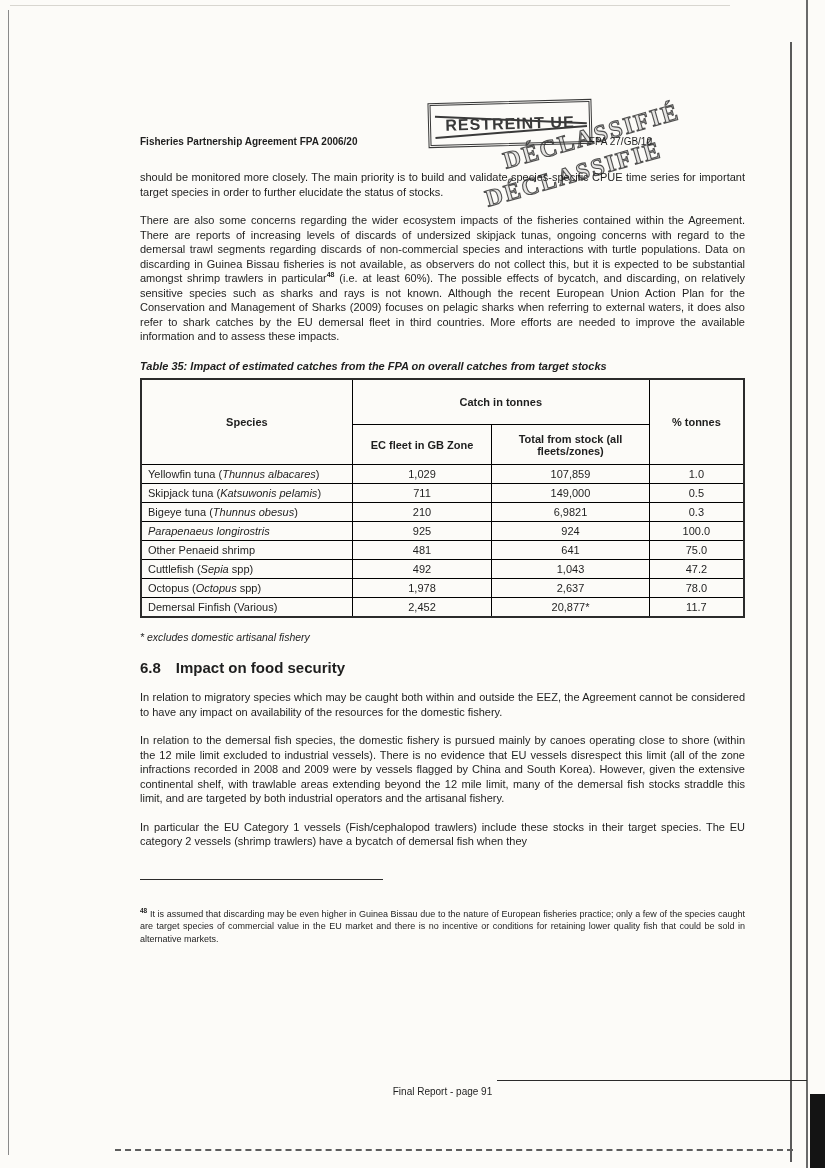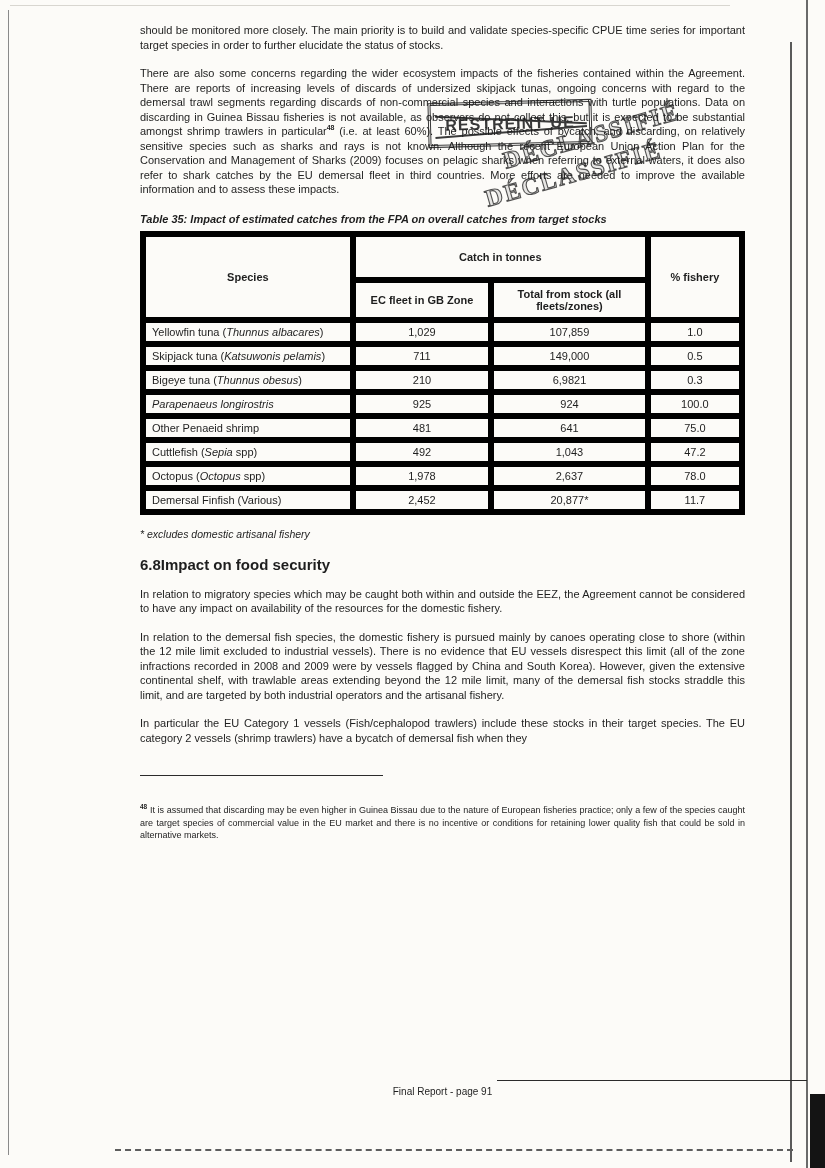--- a/index.html
+++ b/index.html
@@ -37,34 +37,34 @@
   .doc-header .hl { font-weight:bold; }
   .body { font-size:11px; line-height:14.5px; text-align:justify; }
   .p1 { margin-top:23px; }
   .p2 { margin-top:14px; }
   sup { font-size:7px; vertical-align:super; line-height:0; font-weight:bold; }
 
   .caption { margin-top:16px; font-size:11px; font-weight:bold; font-style:italic; }
 
   table.catch-table { margin-top:6px; width:605px; border-collapse:collapse;
                       font-size:11px; border:2px solid #2b2b2b; }
-  .catch-table th, .catch-table td { border:6px solid #000000; }
+  .catch-table th, .catch-table td { border:1px solid #000000; }
   .catch-table th { font-weight:bold; text-align:center; vertical-align:middle; padding:4px; }
   .catch-table tr.h1 th { height:46px; }
   .catch-table tr.h2 th { height:40px;margin-left:8px; }
   .catch-table td { height:16px; padding:3px 8px; vertical-align:middle; }
   td.species { text-align:left; padding-left:6px; }
   td.num { text-align:center; }
   td.impact { text-align:center; }
 
   .table-note { margin-top:13px; font-size:10.5px; font-style:italic; }
   .table-source { margin-top:10px; font-size:9.5px; }
 
   .section-heading { margin-top:16px; font-size:15px; font-weight:bold; }
-  .section-heading .num { }
+  .section-heading .num { margin-right:15px; }
   .p3, .p4, .p5 { margin-top:14px; }
 
   .fn-rule { margin-top:30px; width:243px; border-top:1.5px solid #2b2b2b; }
   .footnote { margin-top:28px; font-size:9px; line-height:12.5px; text-align:justify; }
   .footnote sup { font-size:6.5px; }
 
   .footer-rule { position:absolute; left:497px; top:1080px; width:310px; height:0; border-top:1.5px solid #2b2b2b; }
   .footer-text { position:absolute; left:140px; top:1086px; width:605px; text-align:center; font-size:10px; }
 </style>
 </head>
@@ -82,39 +82,43 @@
   <div class="restreint">
     <span class="restreint-text">RESTREINT UE</span>
     <div class="strike s1"></div>
     <div class="strike s2"></div>
   </div>
   <div class="declass d1">DÉCLASSIFIÉ</div>
   <div class="declass d2">DÉCLASSIFIÉ</div>
 
   <div class="content">
 
+    <div class="doc-header">
+      <span class="hl">Fisheries Partnership Agreement FPA 2006/20</span>
+      <span class="hr">FPA 27/GB/10</span>
+    </div>
 
     <p class="body p1">should be monitored more closely. The main priority is to build and validate species-specific CPUE time series for important target species in order to further elucidate the status of stocks.</p>
 
     <p class="body p2"><span>There are also some concerns regarding the wider ecosystem impacts of the fisheries contained within the Agreement. There are reports of increasing levels of discards of undersized skipjack tunas, ongoing concerns with regard to the demersal trawl segments regarding discards of non-commercial species and interactions with turtle populations. Data on discarding in Guinea Bissau fisheries is not available, as observers do not collect this, but it is expected to be substantial amongst shrimp trawlers in particular</span><sup>48</sup><span> (i.e. at least 60%). The possible effects of bycatch, and discarding, on relatively sensitive species such as sharks and rays is not known. Although the recent European Union Action Plan for the Conservation and Management of Sharks (2009) focuses on pelagic sharks when referring to external waters, it does also refer to shark catches by the EU demersal fleet in third countries. More efforts are needed to improve the available information and to assess these impacts.</span></p>
 
     <p class="caption">Table 35: Impact of estimated catches from the FPA on overall catches from target stocks</p>
 
     <table class="catch-table">
       <colgroup>
         <col style="width:212px">
           <col style="width:140px">
           <col style="width:158px">
           <col style="width:95px">
       </colgroup>
       <thead>
         <tr class="h1">
           <th rowspan="2">Species</th>
           <th colspan="2">Catch in tonnes</th>
-          <th rowspan="2">% fishery</th>
+          <th rowspan="2">% tonnes</th>
         </tr>
         <tr class="h2">
           <th>EC fleet in GB Zone</th>
           <th>Total from stock (all fleets/zones)</th>
         </tr>
       </thead>
       <tbody>
         <tr>
           <td class="species"><span>Yellowfin tuna (</span><i>Thunnus albacares</i><span>)</span></td>
           <td class="num">1,029</td>

